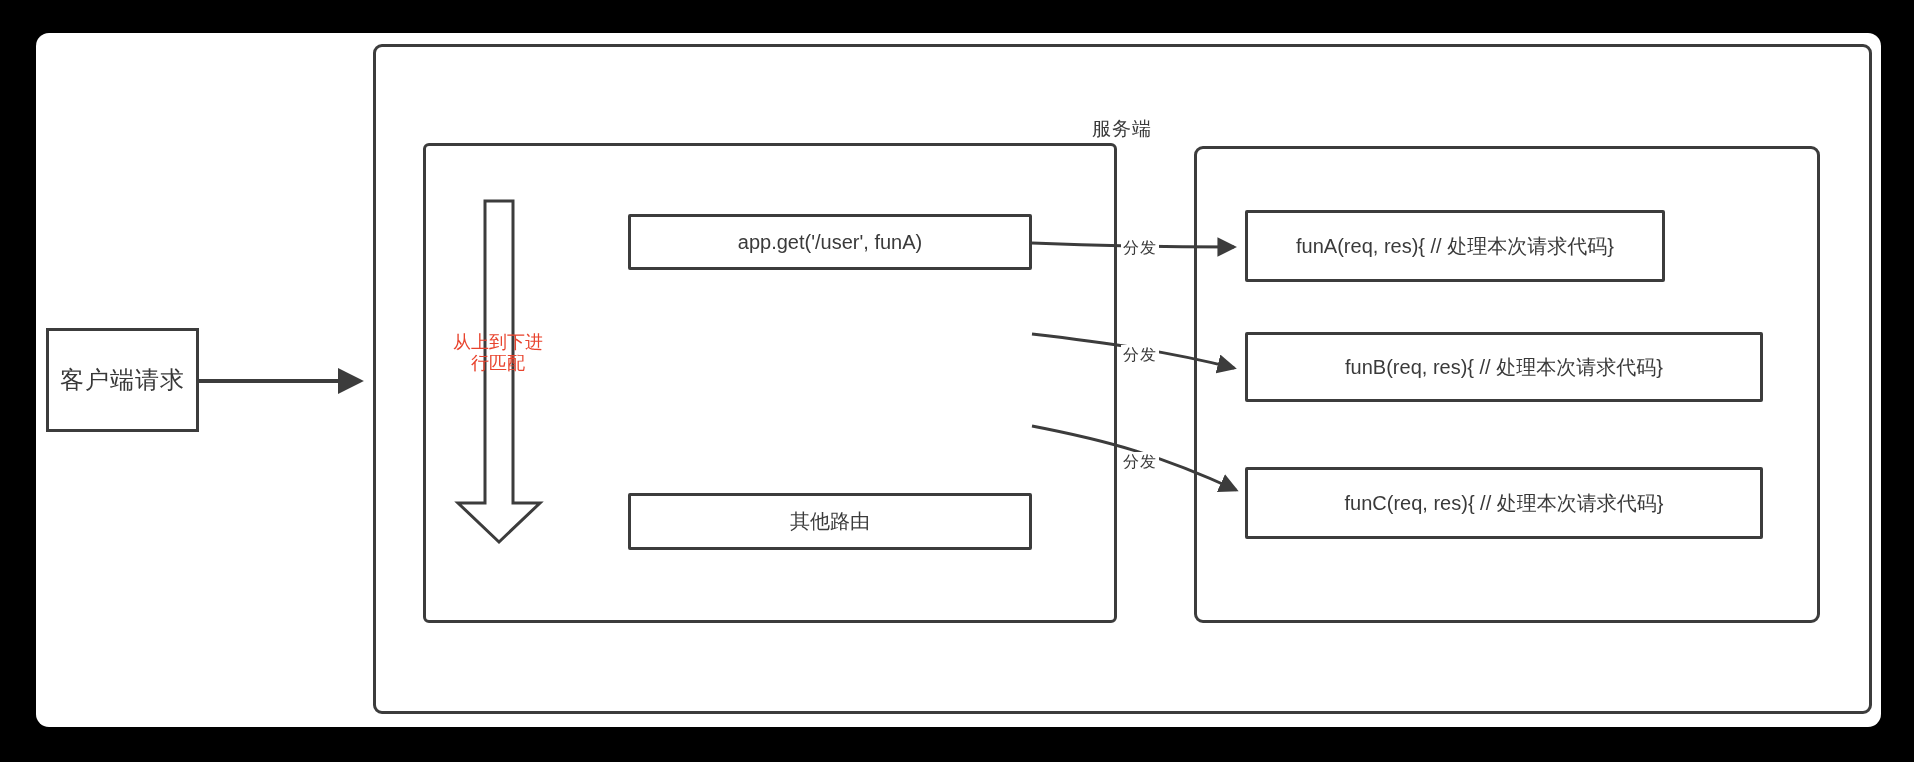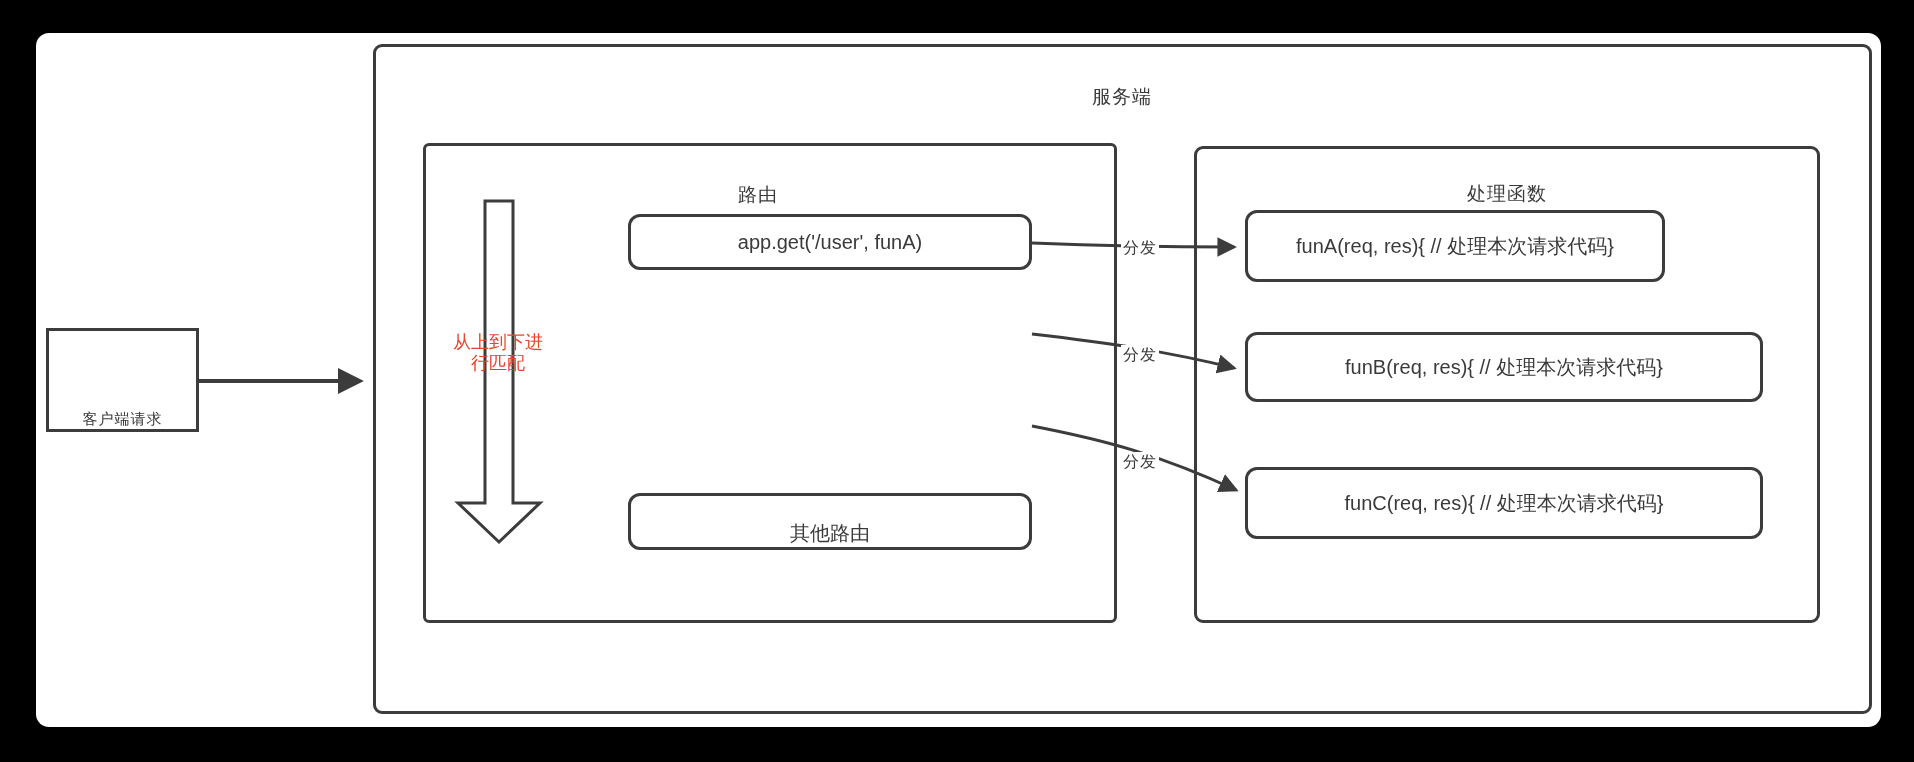--- a/index.html
+++ b/index.html
@@ -13,24 +13,24 @@
     background:#fff;border-radius:13px;
   }
   .box{
     position:absolute;background:#fff;border:3px solid #3c3c3c;
     display:flex;align-items:center;justify-content:center;
     box-sizing:border-box;
   }
   .panel{border-radius:9px;}
   .panel-title{
     position:absolute;width:220px;text-align:center;
-    font-size:19px;color:#3a3a3a;letter-spacing:1px;
+    font-size:19px;color:#3a3a3a;letter-spacing:1px;margin-top:32px;
   }
-  .row{font-size:20px;color:#3a3a3a;border-width:3px;border-radius:12px;}
-  .client{font-size:15px;letter-spacing:1px;align-items:flex-end;}
+  .row{font-size:20px;color:#3a3a3a;border-width:3px;border-radius:2px;}
+  .client{font-size:24px;letter-spacing:1px;}
   .svg-overlay{
     position:absolute;left:0;top:0;width:1914px;height:762px;
     pointer-events:none;z-index:5;
   }
   .dispatch-label{
     position:absolute;z-index:6;background:#fff;
     font-size:16px;color:#3a3a3a;padding:0 2px;letter-spacing:1px;
   }
   .match-note{
     position:absolute;left:444px;top:332px;width:108px;z-index:6;
@@ -49,21 +49,21 @@
 
   <div class="box panel" style="left:373px;top:44px;width:1499px;height:670px;"></div>
   <div class="panel-title" style="left:1012px;top:84px;">服务端</div>
 
   <div class="box panel" style="left:423px;top:143px;width:694px;height:480px;border-radius:6px;"></div>
   <div class="panel-title" style="left:648px;top:182px;">路由</div>
 
   <div class="box row" style="left:628px;top:214px;width:404px;height:56px;">
     <span>app.get('/user', funA)</span>
   </div>
-  <div class="box row" style="left:628px;top:493px;width:404px;height:57px;align-items:flex-end;">
+  <div class="box row" style="left:628px;top:493px;width:404px;height:57px;">
     <span>其他路由</span>
   </div>
 
   <div class="box panel" style="left:1194px;top:146px;width:626px;height:477px;"></div>
   <div class="panel-title" style="left:1397px;top:181px;">处理函数</div>
 
   <div class="box row" style="left:1245px;top:210px;width:420px;height:72px;">
     <span>funA(req, res){ // 处理本次请求代码}</span>
   </div>
   <div class="box row" style="left:1245px;top:332px;width:518px;height:70px;">

